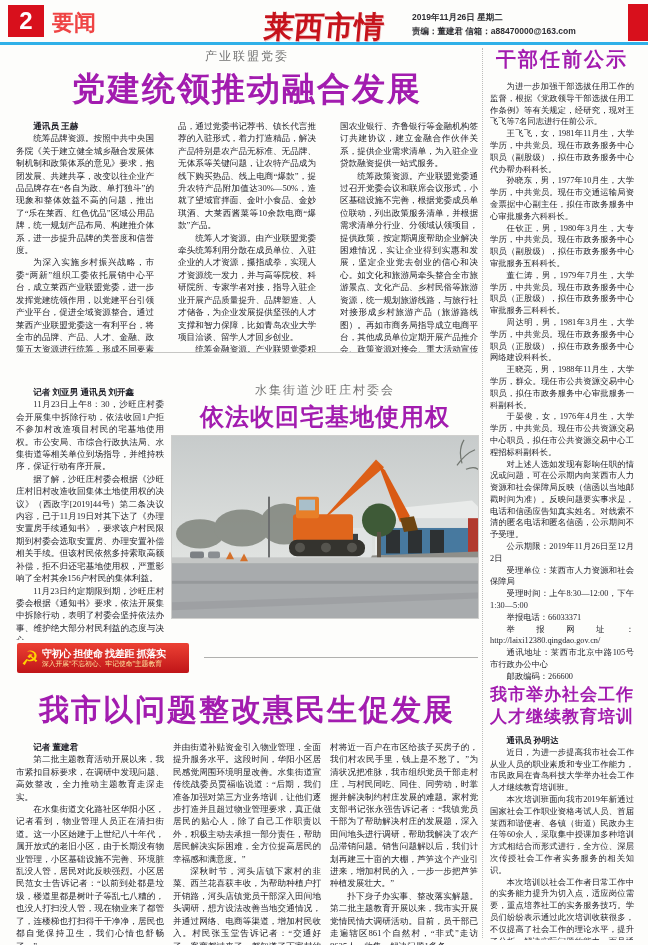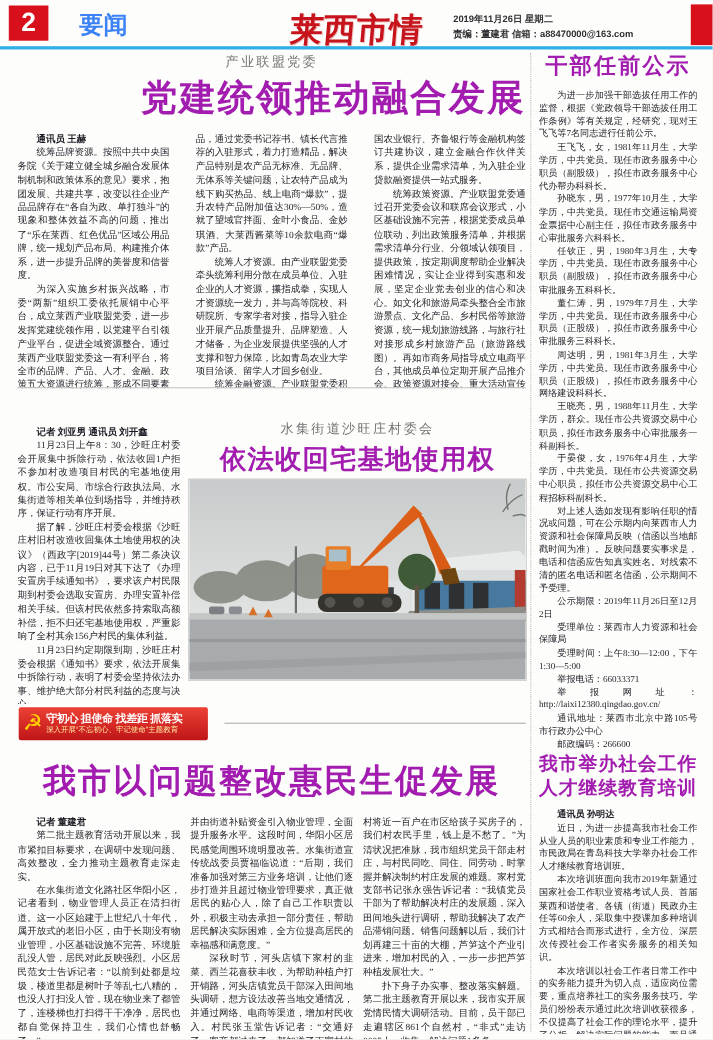--- a/index.html
+++ b/index.html
@@ -2,38 +2,38 @@
 <html><head>
 <meta charset="utf-8">
 <style>
   html,body{margin:0;padding:0;background:#e9e9e6;}
   #page{position:relative;width:648px;height:945px;background:#fdfdfb;overflow:hidden;
         font-family:"Liberation Serif",serif;color:#22222a;margin:0 auto;}
   
   .pnum{position:absolute;left:8px;top:5px;width:36px;height:32px;background:#d8101c;
         display:flex;align-items:center;justify-content:center;}
   .pnum span{color:#fff;font:bold 24px "Liberation Sans",sans-serif;}
-  .section{position:absolute;left:52px;top:8px;font:bold 22px "Liberation Sans",sans-serif;color:#3b82f6;margin-left:20px;}
+  .section{position:absolute;left:52px;top:8px;font:bold 22px "Liberation Sans",sans-serif;color:#ef4444;}
   .masthead{position:absolute;left:0;right:0;top:7px;text-align:center;
             font:bold 30px "Liberation Serif",serif;color:#c6131c;transform:skewX(-5deg);
             text-shadow:1px 1px 0 rgba(198,19,28,.25);}
   .hmeta{position:absolute;left:412px;top:11px;font:bold 8.5px/1.6 "Liberation Sans",sans-serif;color:#2e2e33;}
   .rblock{position:absolute;right:0;top:4px;width:20px;height:37px;background:#d8101c;}
   .blueline{position:absolute;top:42px;left:0;width:648px;height:3px;background:#2fb0e8;}
   
   .kicker{text-align:center;font:12px "Liberation Sans",sans-serif;letter-spacing:2px;color:#737373;}
   h1,h2,h3{margin:0;font-family:"Liberation Sans",sans-serif;color:#a21caf;}
   .bodytxt p{margin:0;text-indent:2em;text-align:justify;font-size:8.6px;line-height:12.4px;color:#1d1d26;}
   .bodytxt p.cont{text-indent:0;}
   .bodytxt p.byline{font-weight:bold;}
   .cols3{display:flex;gap:9px;}
   .cols3 .col{width:148px;overflow:hidden;}
   
   .art1{position:absolute;left:16px;top:48px;width:462px;}
-  .art1 h1{text-align:right;font-size:33px;font-weight:bold;letter-spacing:2px;margin-top:2px;}
+  .art1 h1{text-align:center;font-size:33px;font-weight:bold;letter-spacing:2px;margin-top:2px;}
   .art1 .cols3{margin-top:8px;gap:24px;}
   .art1 .col{height:236px;}
   .rule1{position:absolute;left:16px;top:352px;width:462px;height:1px;background:#c6c6c4;}
   
   .art2col{position:absolute;left:16px;top:386px;width:148px;height:254px;overflow:hidden;}
   .art2head{position:absolute;left:172px;top:382px;width:306px;text-align:center;}
   .art2head h2{font-size:24px;font-weight:bold;letter-spacing:1px;margin-top:2px;}
   .photo{position:absolute;left:172px;top:436px;width:306px;height:182px;overflow:hidden;box-shadow:0 0 0 1px #cfcfcd;}
   .photo svg{display:block;width:100%;height:100%;}
   

